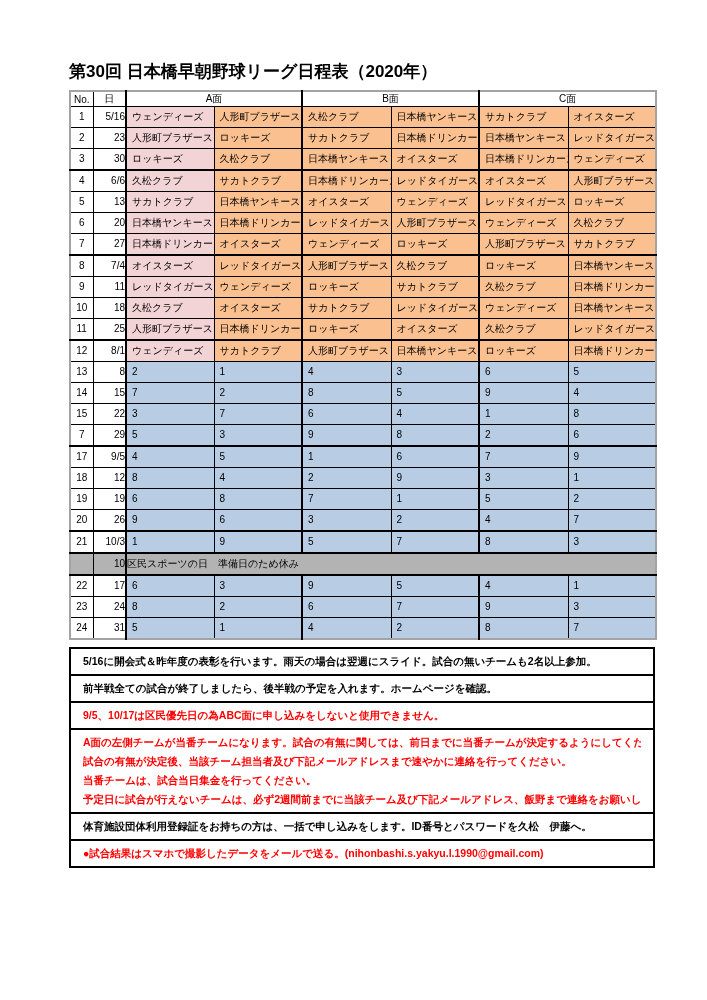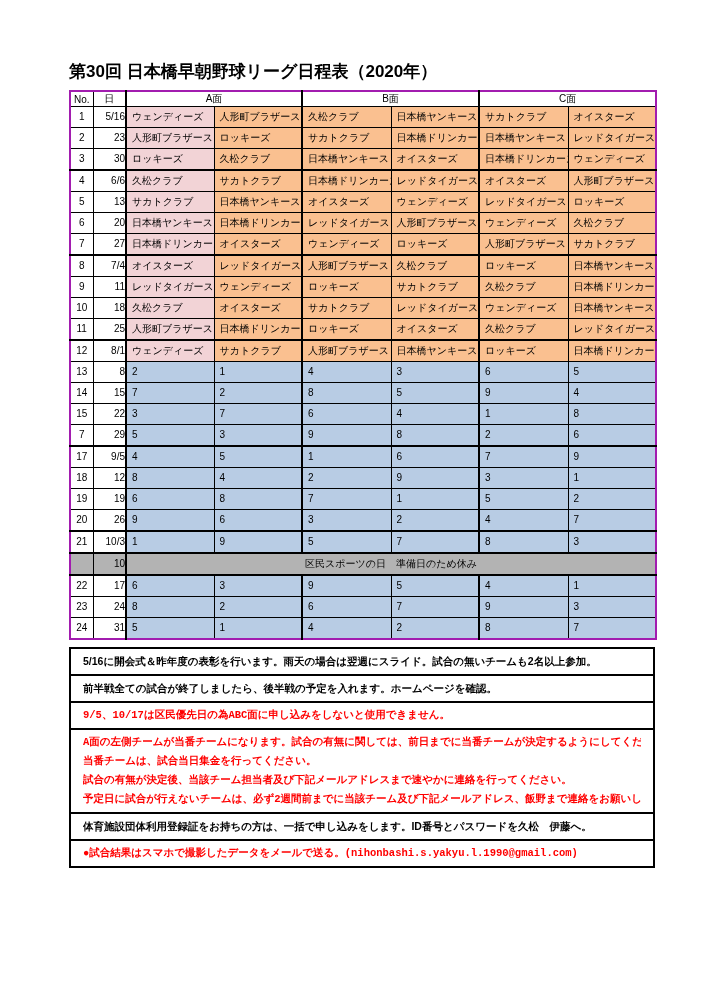--- a/index.html
+++ b/index.html
@@ -25,21 +25,21 @@
     font-size: 17px;
     font-weight: bold;
     color: #000;
     margin-bottom: 7px;
     white-space: nowrap;
   }
   table.schedule {
     border-collapse: collapse;
     table-layout: fixed;
     width: 586px;
-    border: 2px solid #a21caf;
+    border: 2px solid #a3a3a3;
   }
   table.schedule th, table.schedule td {
     border: 1px solid #000;
     font-size: 10px;
     color: #000;
     white-space: nowrap;
     overflow: hidden;
   }
   table.schedule th {
     height: 14px;
@@ -49,39 +49,39 @@
   }
   th.day-hdr { font-weight: bold; }
   table.schedule td { height: 20px; line-height: 20px; }
   td.no-cell  { text-align: center; background: #fff; }
   td.day-cell { text-align: right; padding-left: 3px; background: #fff; }
   td.team, td.num { text-align: left; padding-left: 5px; }
   td.pink  { background: var(--pink); }
   td.orange{ background: var(--orange); }
   td.blue  { background: var(--blue); }
   tr.rest td { background: var(--gray); border-top: 2px solid #000; border-bottom: 2px solid #000; }
-  td.rest-cell { text-align: center; }
+  td.rest-cell { text-align: left; }
   .sec-l { border-left: 2px solid #000 !important; }
   tr.month-start td { border-top: 2px solid #000; }
   .notes {
     margin-top: 7px;
     width: 586px;
   }
   .note-box {
     border: 2px solid #000;
     margin-top: -2px;
     padding: 3px 12px;
     font-size: 10.5px;
     font-weight: bold;
     line-height: 17px;
     color: #000;
     background: #fff;
   }
   .note-box:first-child { margin-top: 0; }
-  .note-box.red { color: var(--red); font-family: Liberation Mono, monospace; }
+  .note-box.red { color: var(--red); }
   .note-line { padding: 1px 0; white-space: nowrap; overflow: hidden; }
 </style>
 </head>
 <body>
 
 <div class="page">
   <div class="content">
 
     <div class="title">第30回 日本橋早朝野球リーグ日程表（2020年）</div>
 
@@ -359,22 +359,22 @@
           <div class="note-line">5/16に開会式＆昨年度の表彰を行います。雨天の場合は翌週にスライド。試合の無いチームも2名以上参加。</div>
         </div>
         <div class="note-box">
           <div class="note-line">前半戦全ての試合が終了しましたら、後半戦の予定を入れます。ホームページを確認。</div>
         </div>
         <div class="note-box red">
           <div class="note-line">9/5、10/17は区民優先日の為ABC面に申し込みをしないと使用できません。</div>
         </div>
         <div class="note-box red">
           <div class="note-line">A面の左側チームが当番チームになります。試合の有無に関しては、前日までに当番チームが決定するようにしてください。</div>
+          <div class="note-line">試合の有無が決定後、当該チーム担当者及び下記メールアドレスまで速やかに連絡を行ってください。</div>
           <div class="note-line">当番チームは、試合当日集金を行ってください。</div>
-          <div class="note-line">試合の有無が決定後、当該チーム担当者及び下記メールアドレスまで速やかに連絡を行ってください。</div>
           <div class="note-line">予定日に試合が行えないチームは、必ず2週間前までに当該チーム及び下記メールアドレス、飯野まで連絡をお願いします。</div>
         </div>
         <div class="note-box">
           <div class="note-line">体育施設団体利用登録証をお持ちの方は、一括で申し込みをします。ID番号とパスワードを久松　伊藤へ。</div>
         </div>
         <div class="note-box red">
           <div class="note-line">●試合結果はスマホで撮影したデータをメールで送る。(nihonbashi.s.yakyu.l.1990@gmail.com)</div>
         </div>
       </div>
 

